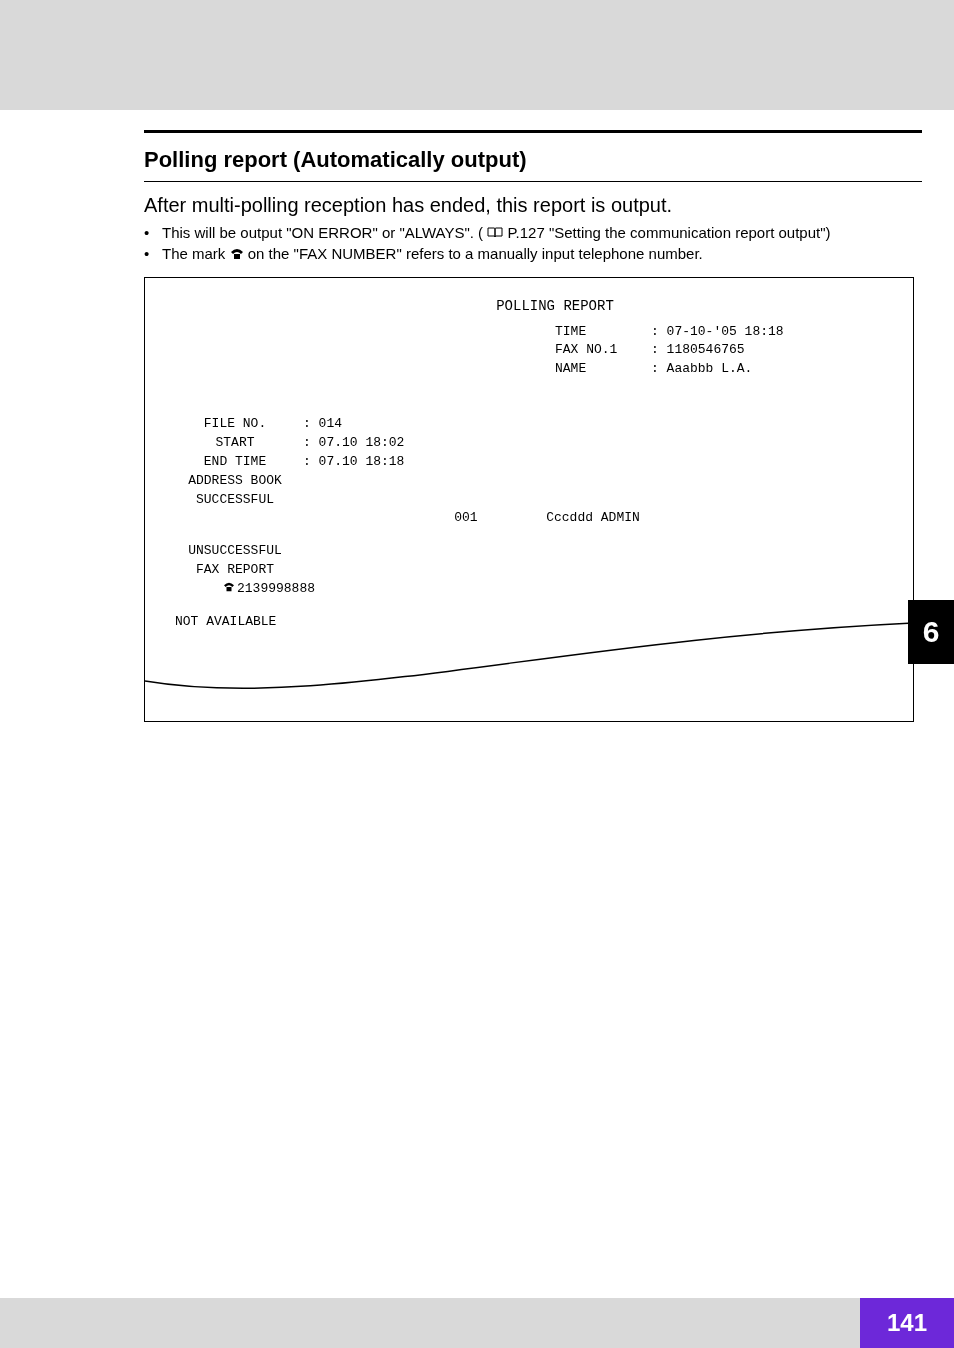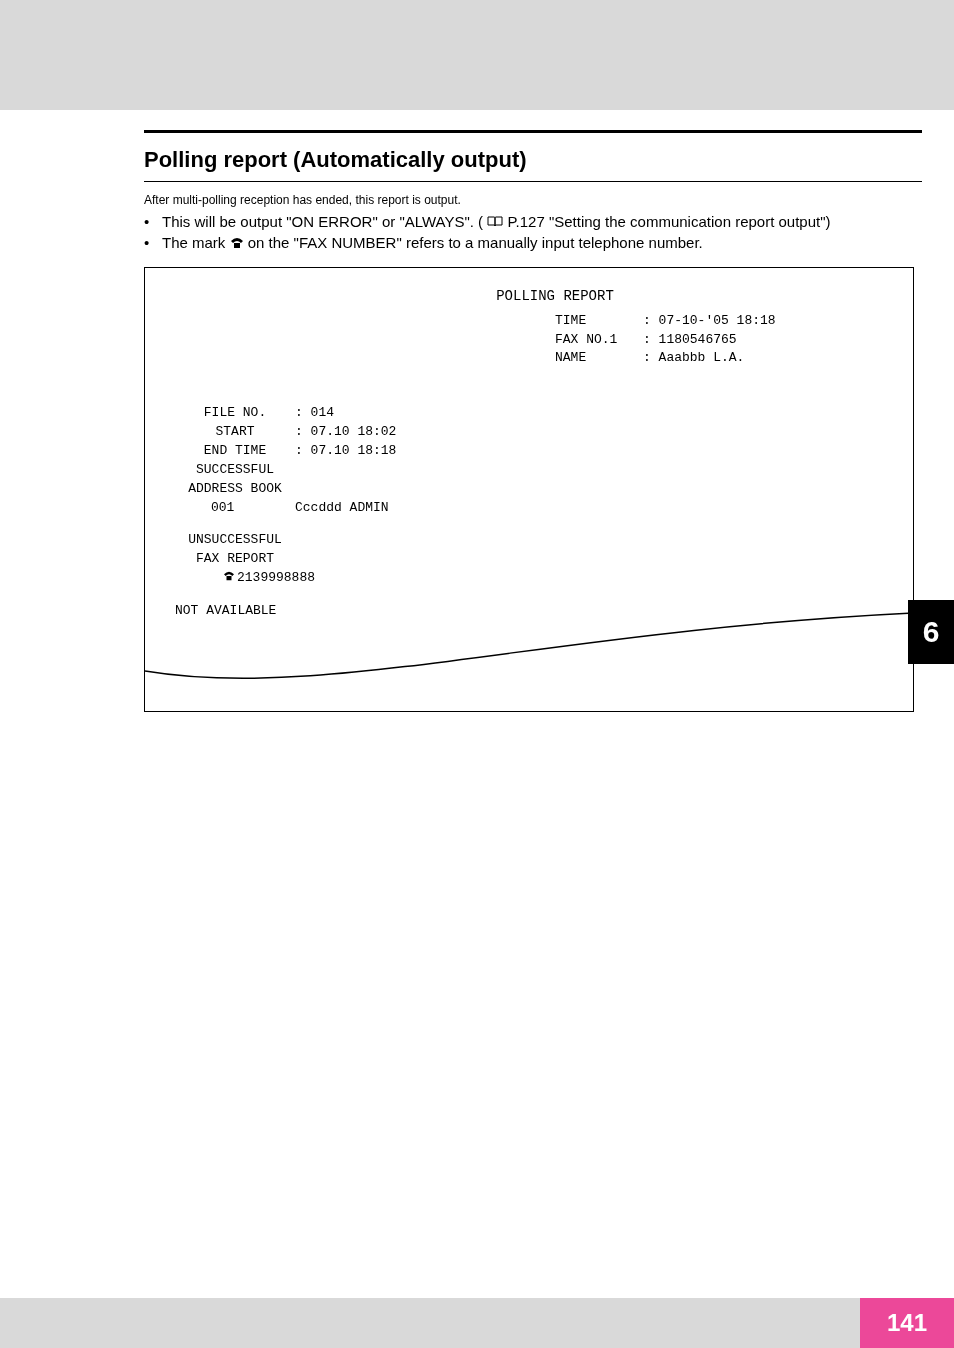--- a/index.html
+++ b/index.html
@@ -3,46 +3,46 @@
 <meta charset="utf-8">
 <style>
   * { box-sizing: border-box; margin: 0; padding: 0; }
   html, body { width: 954px; height: 1348px; background: #fff; font-family: Arial, Helvetica, sans-serif; color: #000; }
   .page { position: relative; width: 954px; height: 1348px; }
   .header-band { position: absolute; top: 0; left: 0; width: 954px; height: 110px; background: #d9d9d9; }
   .content { position: absolute; top: 130px; left: 100px; width: 778px; margin-left: 44px; }
   .hr-thick { border: none; border-top: 3px solid #000; margin-bottom: 14px; }
   .section-title { font-size: 22px; font-weight: bold; margin-bottom: 8px; }
   .hr-thin { border: none; border-top: 1.5px solid #000; margin-bottom: 10px; }
-  .intro { font-size: 12px; line-height: 1.35; margin-bottom: 4px; }
+  .intro { font-size: 20px; line-height: 1.35; margin-bottom: 4px; }
   ul.bullets { list-style: none; padding: 0; margin: 0 0 12px 0; }
   ul.bullets li { font-size: 15px; line-height: 1.35; display: flex; }
   ul.bullets li .dot { width: 18px; flex: 0 0 18px; text-align: left; }
   ul.bullets li .txt { flex: 1; }
   .book-icon { display: inline-block; vertical-align: middle; }
   .phone-icon { display: inline-block; vertical-align: middle; }
 
   .report-panel { position: relative; border: 1.5px solid #000; width: 770px; height: 445px; }
   .report-inner { position: absolute; top: 18px; left: 30px; right: 30px; bottom: 18px; font-family: "Courier New", Courier, monospace; font-size: 13px; line-height: 1.45; }
-  .row { display: flex; }
+  .row { display: flex; gap: 8px; }
   .report-title { margin-left: 52px; margin-bottom: 6px; font-size: 14px; text-align: center; }
   .right-block { margin-left: 380px; margin-top: 4px; }
   .rlabel { display: inline-block; width: 88px; }
   .body-block { margin-top: 36px; }
   .body-block .blabel { display: inline-block; width: 120px; text-align: center; }
-  .addr-entry { margin-left: 36px; }
+  .addr-entry { margin-left: 36px; justify-content: center; }
   .addr-id { display: inline-block; width: 84px; }
   .fax-entry { margin-left: 48px; display: flex; align-items: center; gap: 2px; text-align: right; }
 
   .curve-svg { position: absolute; left: 0; bottom: 0; width: 100%; height: 120px; pointer-events: none; }
 
   .side-tab { position: absolute; right: 0; top: 600px; width: 46px; height: 64px; background: #000; color: #fff; display: flex; align-items: center; justify-content: center; font-size: 30px; font-weight: bold; }
 
   .footer-band { position: absolute; left: 0; bottom: 0; width: 954px; height: 50px; background: #d9d9d9; }
-  .page-num-box { position: absolute; right: 0; bottom: 0; width: 94px; height: 50px; background: #ec4899; color: #fff; display: flex; align-items: center; justify-content: center; font-size: 24px; font-weight: bold; }
+  .page-num-box { position: absolute; right: 0; bottom: 0; width: 94px; height: 50px; background: #6d28d9; color: #fff; display: flex; align-items: center; justify-content: center; font-size: 24px; font-weight: bold; }
 </style>
 </head>
 <body>
 
 <div class="page">
   <div class="header-band"></div>
 
   <div class="content">
     <hr class="hr-thick">
     <div class="section-title">Polling report (Automatically output)</div>
@@ -99,24 +99,24 @@
             </div>
           <div class="row">
               <span class="blabel">START</span>
               <span>: 07.10 18:02</span>
             </div>
           <div class="row">
               <span class="blabel">END TIME</span>
               <span>: 07.10 18:18</span>
             </div>
           <div class="row">
-              <span class="blabel">SUCCESSFUL</span>
+              <span class="blabel">ADDRESS BOOK</span>
             </div>
           <div class="row">
-              <span class="blabel">ADDRESS BOOK</span>
+              <span class="blabel">SUCCESSFUL</span>
             </div>
           <div class="row addr-entry">
               <span class="addr-id">001</span>
               <span>Cccddd ADMIN</span>
             </div>
           <div style="height:14px"></div>
           <div class="row">
               <span class="blabel">UNSUCCESSFUL</span>
             </div>
           <div class="row">

